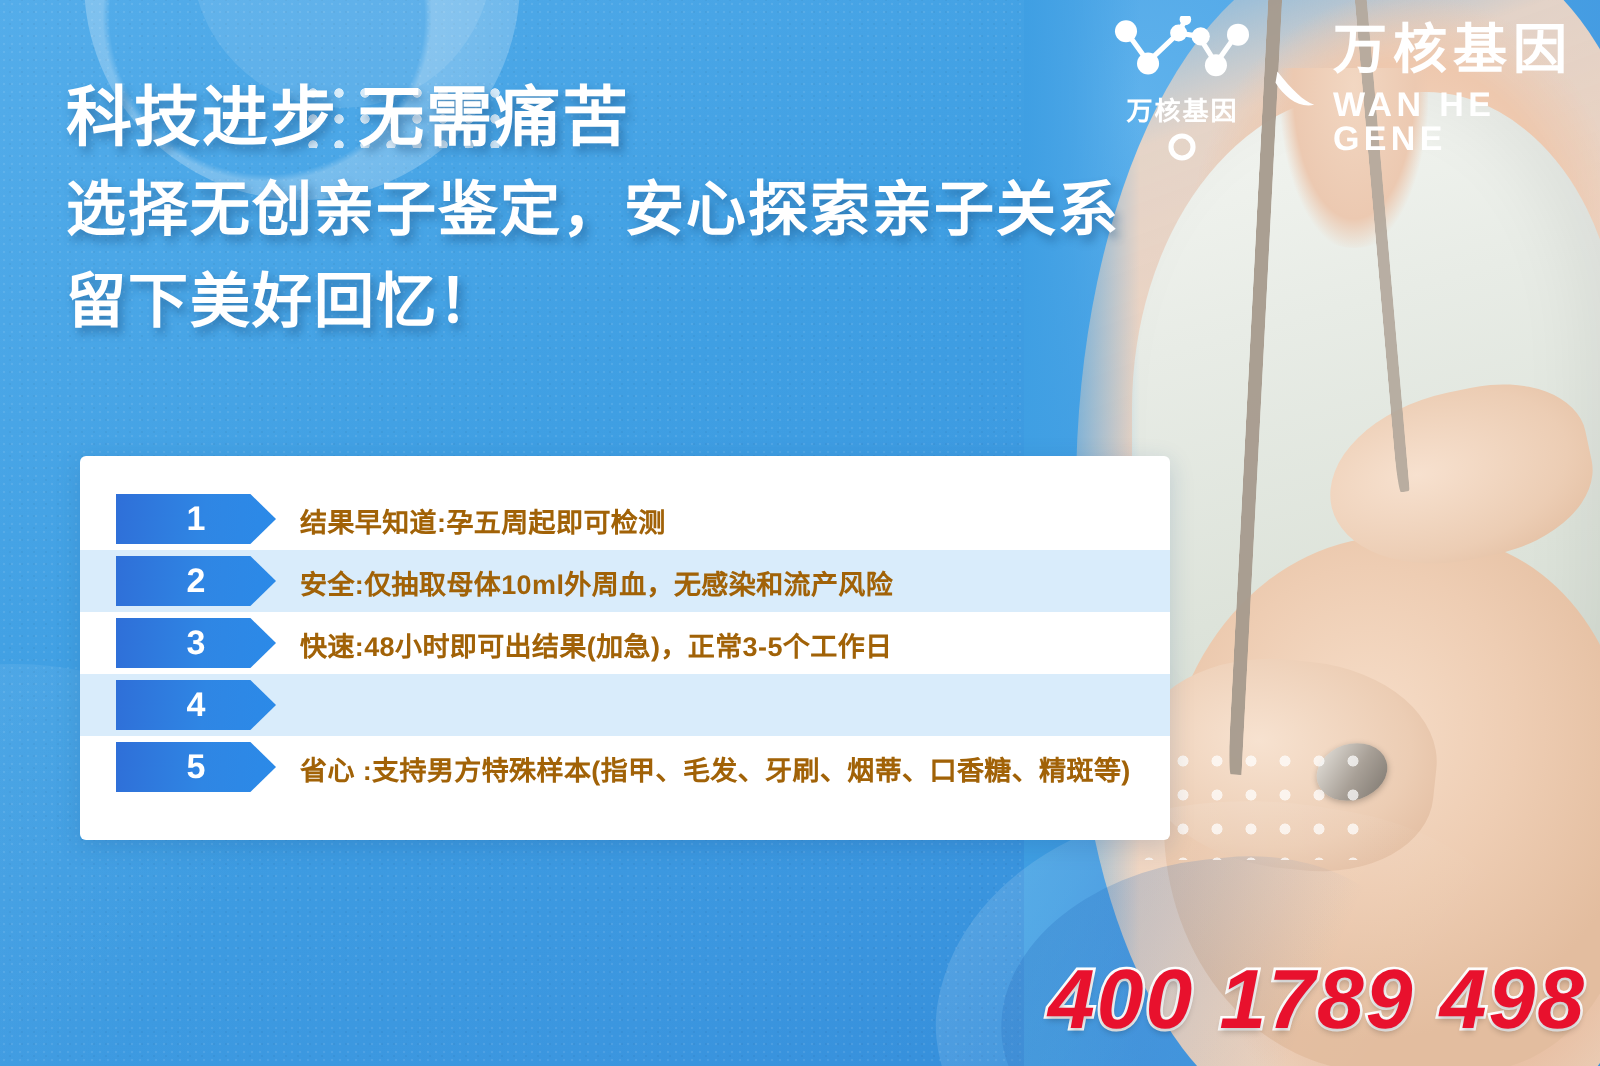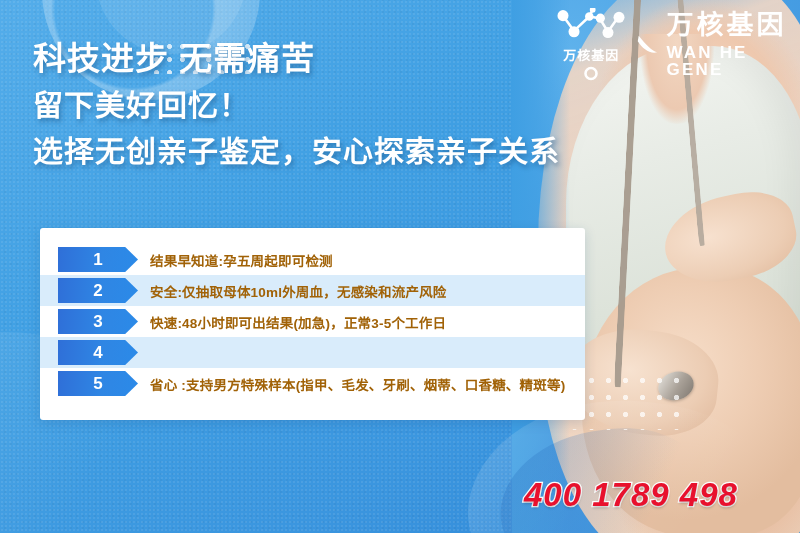--- a/index.html
+++ b/index.html
@@ -337,21 +337,21 @@
     font-weight: 400;
     letter-spacing: .2px;
     z-index: 6;
     text-shadow: 0 1px 2px rgba(20,70,120,.30);
     white-space: nowrap;
   }
   .phone {
     position: absolute;
     left: 524px;
     top: 476px;
-    font-size: 33px;
+    font-size: 42px;
     font-weight: 700;
     color: #e8112d;
     letter-spacing: 1px;
     z-index: 7;
     font-style: italic;
     -webkit-text-stroke: 2.6px #ffffff;
     paint-order: stroke fill;
     text-shadow: 0 2px 3px rgba(0,0,0,.22);
     white-space: nowrap;
   }
@@ -414,22 +414,22 @@
       <path d="M4 20 C 12 30, 18 36, 24 38 C 16 40, 8 34, 3 26 Z" fill="#ffffff"></path>
     </svg>
     <div class="logo-words">
       <span class="logo-cn">万核基因</span>
       <span class="logo-en">WAN HE GENE</span>
     </div>
   </div>
 
   <div class="headline">
     <div class="hl hl1">科技进步 无需痛苦</div>
+    <div class="hl hl2">选择无创亲子鉴定，安心探索亲子关系</div>
     <div class="hl hl3">留下美好回忆！</div>
-    <div class="hl hl2">选择无创亲子鉴定，安心探索亲子关系</div>
   </div>
   <div class="dotgrid-head"></div>
 
   <div class="card">
 
     <div class="row">
       <div class="badge">1</div>
       <div class="row-text">结果早知道:孕五周起即可检测</div>
     </div>
 

